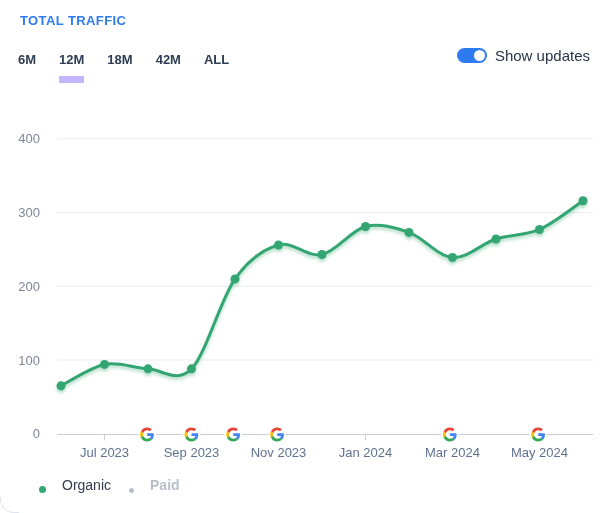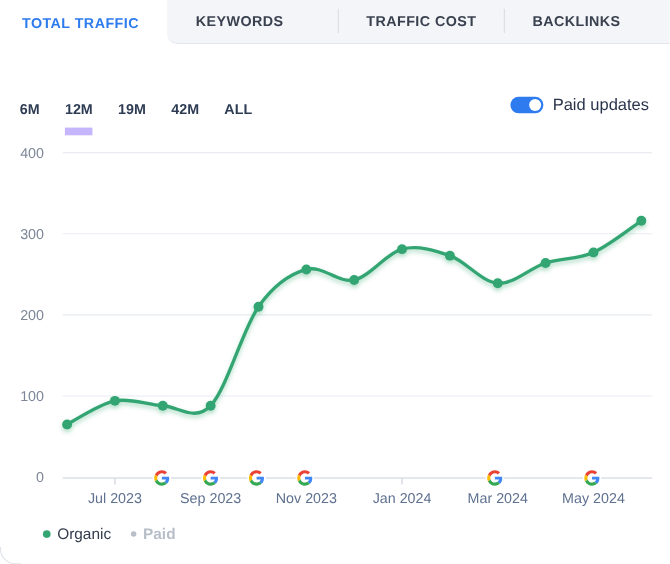--- a/index.html
+++ b/index.html
@@ -13,72 +13,67 @@
   .tabs-rest{flex:1;display:flex;background:#f4f5f8;border-bottom:1px solid #e3e7ed;
              border-bottom-left-radius:9px;}
   .tab{display:flex;align-items:center;padding-left:26px;box-sizing:border-box;font-size:13px;
        font-weight:600;color:#39414f;letter-spacing:.4px;position:relative;cursor:pointer;}
   .tab.t1{width:155px;}
   .tab.t2{width:151px;}
   .tab.t3{flex:1;}
   .tab:not(.t1)::before{content:'';position:absolute;left:0;top:8px;bottom:9px;width:1px;
        background:#d9dde4;}
   
-  .controls{position:relative;height:52px;margin-top:40px;}
+  .controls{position:relative;height:52px;}
   .ranges{position:absolute;left:18px;top:12px;display:flex;gap:23px;font-size:13px;
           font-weight:700;color:#2e3c54;}
   .range{padding-bottom:9px;cursor:pointer;}
   .range.selected{border-bottom:7px solid #c4b5fd;}
   .updates{position:absolute;right:19px;top:7px;display:flex;align-items:center;gap:8px;
            font-size:15px;color:#29344a;}
   .toggle{width:30px;height:15px;border-radius:8px;background:#2e7bf0;position:relative;
           cursor:pointer;flex:none;}
   .knob{position:absolute;right:2px;top:2px;width:11px;height:11px;border-radius:50%;background:#fff;}
   
   svg.chart{position:absolute;left:0;top:0;}
   
   .legend{position:absolute;left:39px;top:477px;display:flex;gap:18px;align-items:center;}
-  .legend-item{display:flex;align-items:center;gap:6px;font-size:14px;cursor:pointer;}
+  .legend-item{display:flex;align-items:flex-end;gap:16px;font-size:14px;cursor:pointer;}
   .dot{border-radius:50%;flex:none;}
   .dot-organic{width:7px;height:7px;background:#33a572;}
   .dot-paid{width:5px;height:5px;background:#b8bfc9;}
   .lbl-organic{color:#333c4d;}
   .lbl-paid{color:#b8bfc9;font-weight:bold;}
   
   .corner{position:absolute;left:0;bottom:0;width:18px;height:15px;
           border-left:1px solid #e0e4ea;border-bottom:1px solid #e0e4ea;
           border-bottom-left-radius:14px;}
 </style>
 </head>
 <body>
 
 <div class="widget">
 
   <div class="tabbar">
     <div class="tab-active">TOTAL TRAFFIC</div>
-    <div class="tabs-rest">
-      <div class="tab t1">KEYWORDS</div>
-      <div class="tab t2">TRAFFIC COST</div>
-      <div class="tab t3">BACKLINKS</div>
-    </div>
   </div>
 
   <div class="controls">
     <div class="ranges">
       <span class="range">6M</span>
       <span class="range selected">12M</span>
-      <span class="range">19M</span>
+      <span class="range">18M</span>
       <span class="range">42M</span>
       <span class="range">ALL</span>
     </div>
     <div class="updates">
       <span class="toggle">
         <span class="knob"></span>
       </span>
-      <span>Paid updates</span>
+      <span>Show updates</span>
     </div>
   </div>
 
   <svg class="chart" id="chart-svg" width="609" height="470" viewBox="0 0 609 470">
     <defs>
       <filter id="lineShadow" x="-20%" y="-40%" width="140%" height="200%">
         <feDropShadow dx="0" dy="2.5" stdDeviation="1.8" flood-color="#35a772" flood-opacity="0.4"></feDropShadow>
       </filter>
     </defs>
     <g id="grid-layer">

